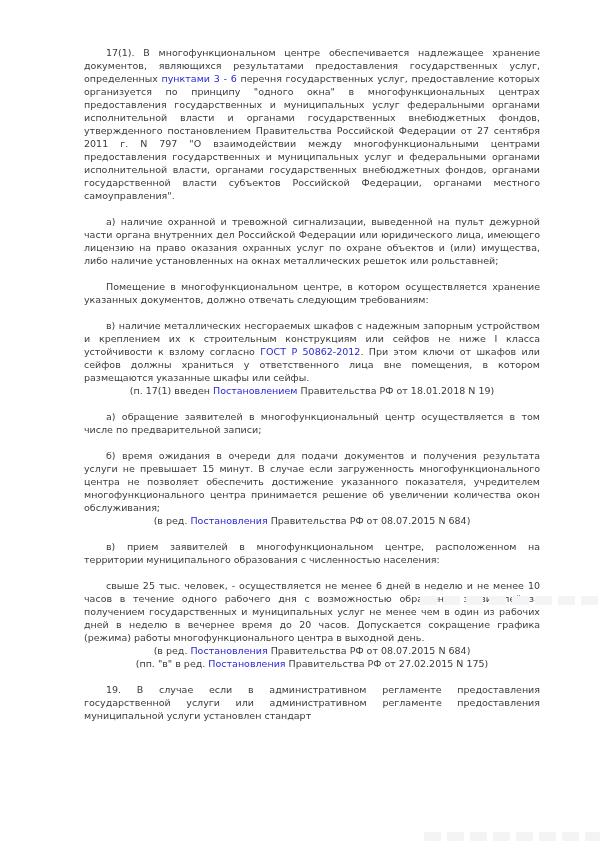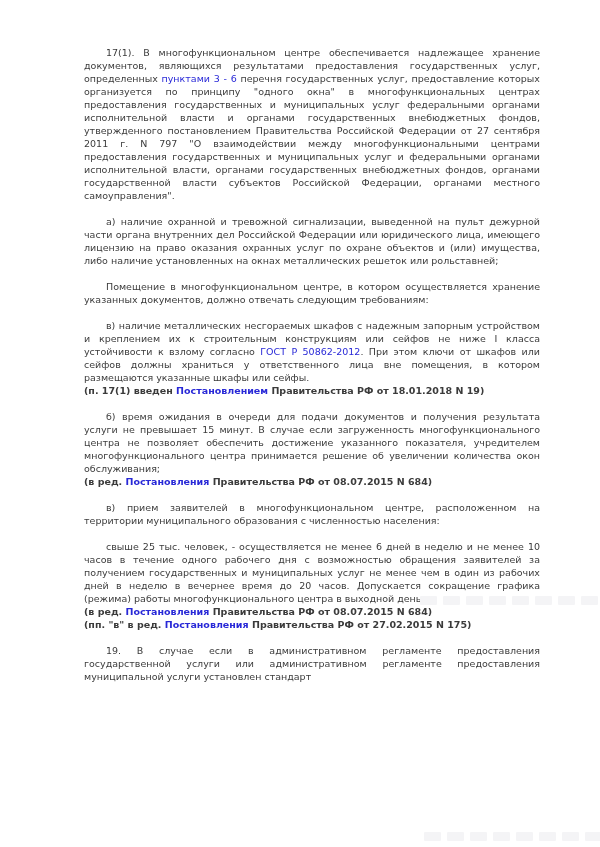--- a/index.html
+++ b/index.html
@@ -24,23 +24,22 @@
     line-height: 13px;
     color: var(--text-color, #3b3b3b);
   }
   p.para {
     margin: 13px 0 0 0;
     text-align: justify;
     text-indent: 22px;
   }
   p.para.amendment {
     margin-top: 0;
-    text-align: left;
+    text-align: center;
     text-indent: 0;
-    font-weight: bold;
   }
   .doc-link {
     color: var(--link-color, #2828d7);
     cursor: pointer;
   }
   .watermark-row {
     position: absolute;
     display: flex;
     gap: 6px;
   }
@@ -56,20 +55,21 @@
 </head>
 <body>
 
 <div class="page">
   <div class="doc">
       <p class="para"><span>17(1). В многофункциональном центре обеспечивается надлежащее хранение документов, являющихся результатами предоставления государственных услуг, определенных </span><span class="doc-link">пунктами 3 - 6</span><span> перечня государственных услуг, предоставление которых организуется по принципу "одного окна" в многофункциональных центрах предоставления государственных и муниципальных услуг федеральными органами исполнительной власти и органами государственных внебюджетных фондов, утвержденного постановлением Правительства Российской Федерации от 27 сентября 2011 г. N 797 "О взаимодействии между многофункциональными центрами предоставления государственных и муниципальных услуг и федеральными органами исполнительной власти, органами государственных внебюджетных фондов, органами государственной власти субъектов Российской Федерации, органами местного самоуправления".</span></p>
       <p class="para"><span>а) наличие охранной и тревожной сигнализации, выведенной на пульт дежурной части органа внутренних дел Российской Федерации или юридического лица, имеющего лицензию на право оказания охранных услуг по охране объектов и (или) имущества, либо наличие установленных на окнах металлических решеток или рольставней;</span></p>
       <p class="para"><span>Помещение в многофункциональном центре, в котором осуществляется хранение указанных документов, должно отвечать следующим требованиям:</span></p>
       <p class="para"><span>в) наличие металлических несгораемых шкафов с надежным запорным устройством и креплением их к строительным конструкциям или сейфов не ниже I класса устойчивости к взлому согласно </span><span class="doc-link">ГОСТ Р 50862-2012</span><span>. При этом ключи от шкафов или сейфов должны храниться у ответственного лица вне помещения, в котором размещаются указанные шкафы или сейфы.</span></p>
       <p class="para amendment"><span>(п. 17(1) введен </span><span class="doc-link">Постановлением</span><span> Правительства РФ от 18.01.2018 N 19)</span></p>
+      <p class="para"><span>а) обращение заявителей в многофункциональный центр осуществляется в том числе по предварительной записи;</span></p>
       <p class="para"><span>б) время ожидания в очереди для подачи документов и получения результата услуги не превышает 15 минут. В случае если загруженность многофункционального центра не позволяет обеспечить достижение указанного показателя, учредителем многофункционального центра принимается решение об увеличении количества окон обслуживания;</span></p>
       <p class="para amendment"><span>(в ред. </span><span class="doc-link">Постановления</span><span> Правительства РФ от 08.07.2015 N 684)</span></p>
       <p class="para"><span>в) прием заявителей в многофункциональном центре, расположенном на территории муниципального образования с численностью населения:</span></p>
       <p class="para"><span>свыше 25 тыс. человек, - осуществляется не менее 6 дней в неделю и не менее 10 часов в течение одного рабочего дня с возможностью обращения заявителей за получением государственных и муниципальных услуг не менее чем в один из рабочих дней в неделю в вечернее время до 20 часов. Допускается сокращение графика (режима) работы многофункционального центра в выходной день.</span></p>
       <p class="para amendment"><span>(в ред. </span><span class="doc-link">Постановления</span><span> Правительства РФ от 08.07.2015 N 684)</span></p>
       <p class="para amendment"><span>(пп. "в" в ред. </span><span class="doc-link">Постановления</span><span> Правительства РФ от 27.02.2015 N 175)</span></p>
       <p class="para"><span>19. В случае если в административном регламенте предоставления государственной услуги или административном регламенте предоставления муниципальной услуги установлен стандарт</span></p>
     </div>
   <div class="watermark-row row-0">
       <div class="wm-block"></div>

